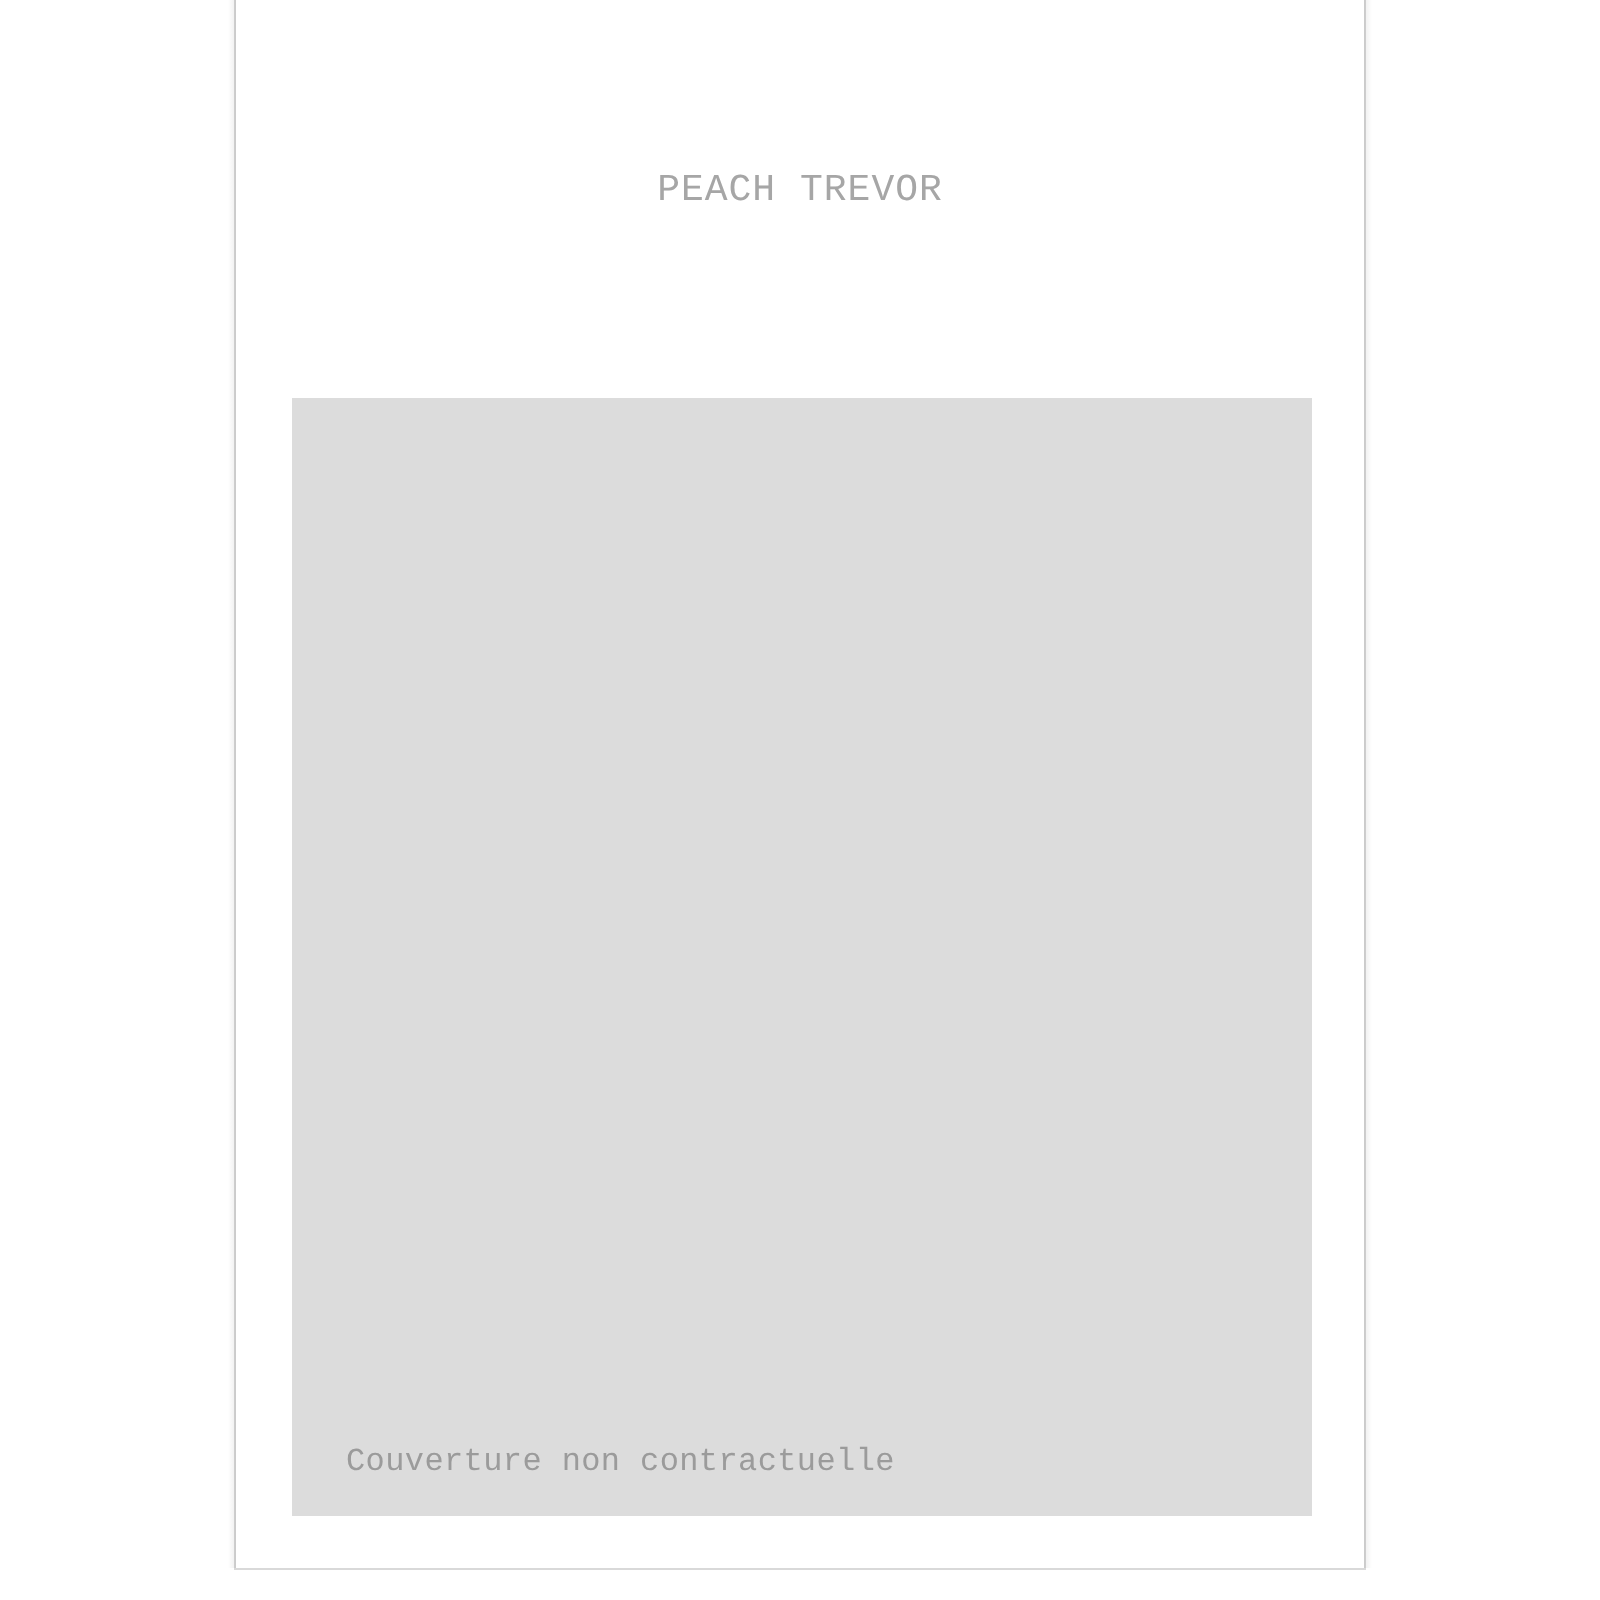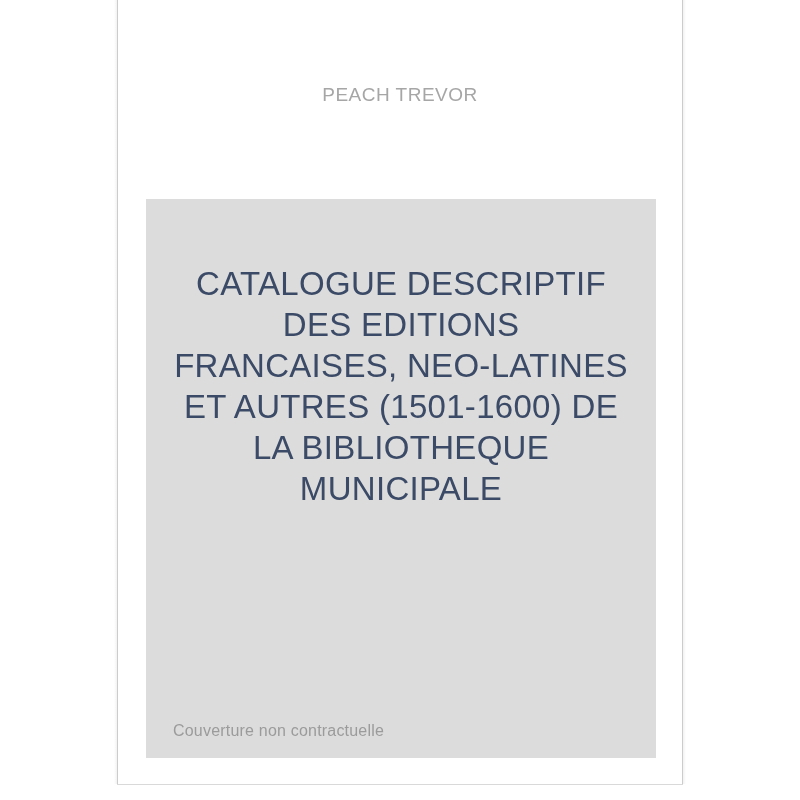--- a/index.html
+++ b/index.html
@@ -27,20 +27,21 @@
   .cover {
     position: absolute;
     left: 117px;
     top: 0px;
     width: 566px;
     height: 785px;
     background: #ffffff;
     border: 1px solid #d9d9d9;
     border-top: none;
     box-sizing: border-box;
+    font-family: Liberation Mono, monospace;
   }
 
   
   .cover:before {
     content: "";
     position: absolute;
     left: -4px;
     top: 0;
     width: 4px;
     height: 100%;
@@ -104,21 +105,20 @@
 <body>
 
 <div class="page">
 
   <div class="cover">
 
     <div class="author">PEACH TREVOR</div>
 
     <div class="title-panel">
 
-      <div class="title">CATALOGUE DESCRIPTIF DES EDITIONS FRANCAISES, NEO-LATINES ET AUTRES (1501-1600) DE LA BIBLIOTHEQUE MUNICIPALE</div>
 
       <div class="disclaimer">Couverture non contractuelle</div>
 
     </div>
 
   </div>
 
 </div>
 
 </body></html>

